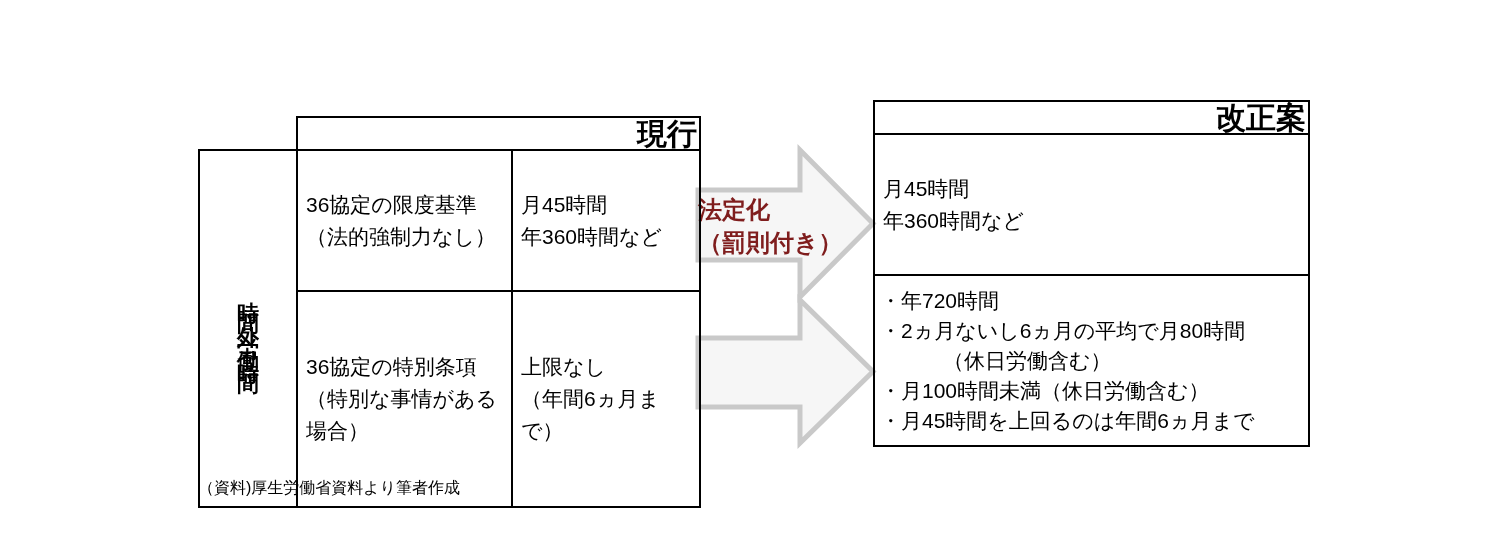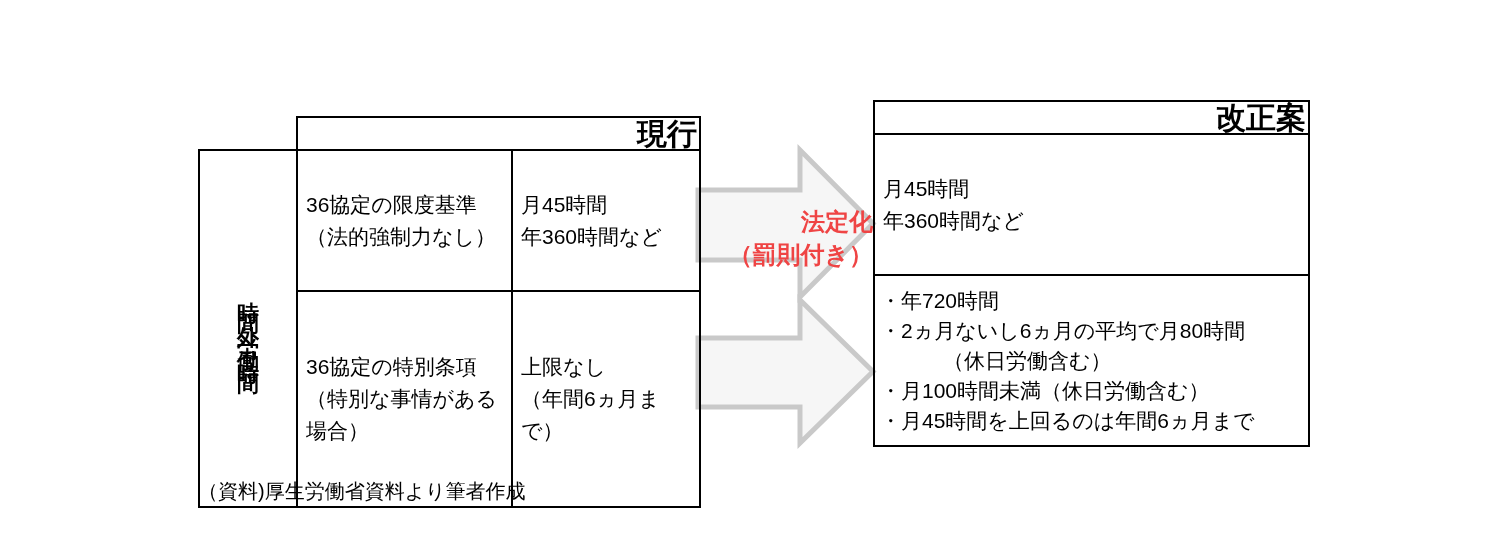--- a/index.html
+++ b/index.html
@@ -76,33 +76,32 @@
   }
   .arrow-shape {
     stroke: #c9c9c9;
     stroke-width: 5;
     stroke-linejoin: miter;
   }
   .arrow-label {
     position: absolute;
     left: 698px;
     width: 175px;
-    text-align: right;
+    text-align: left;
     font-size: 24px;
     font-weight: bold;
     line-height: 33px;
-    color: #ef4444;
+    color: #7f1d1d;
     white-space: pre-line;
-    margin-top: 12px;
   }
   .source-note {
     position: absolute;
     left: 198px;
     top: 478px;
-    font-size: 20px;
+    font-size: 16px;
   }
 </style>
 </head>
 <body>
 
 <div class="stage">
 
 
   <svg class="arrows-svg" width="1500" height="548" viewBox="0 0 1500 548" aria-hidden="true">
     <polygon class="arrow-shape" points="698,190 800,190 800,150 873,223.5 800,297 800,260 698,260" fill="#f6f6f6"></polygon>

